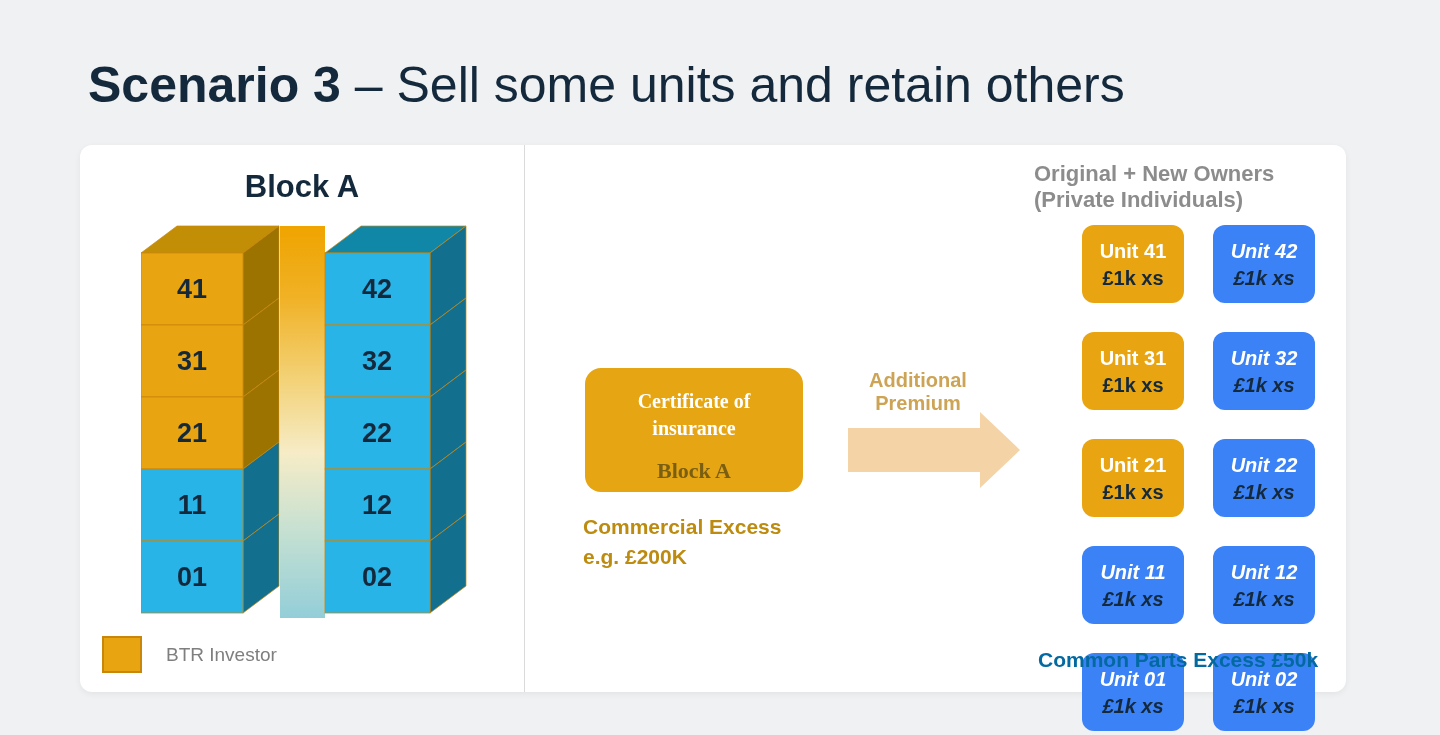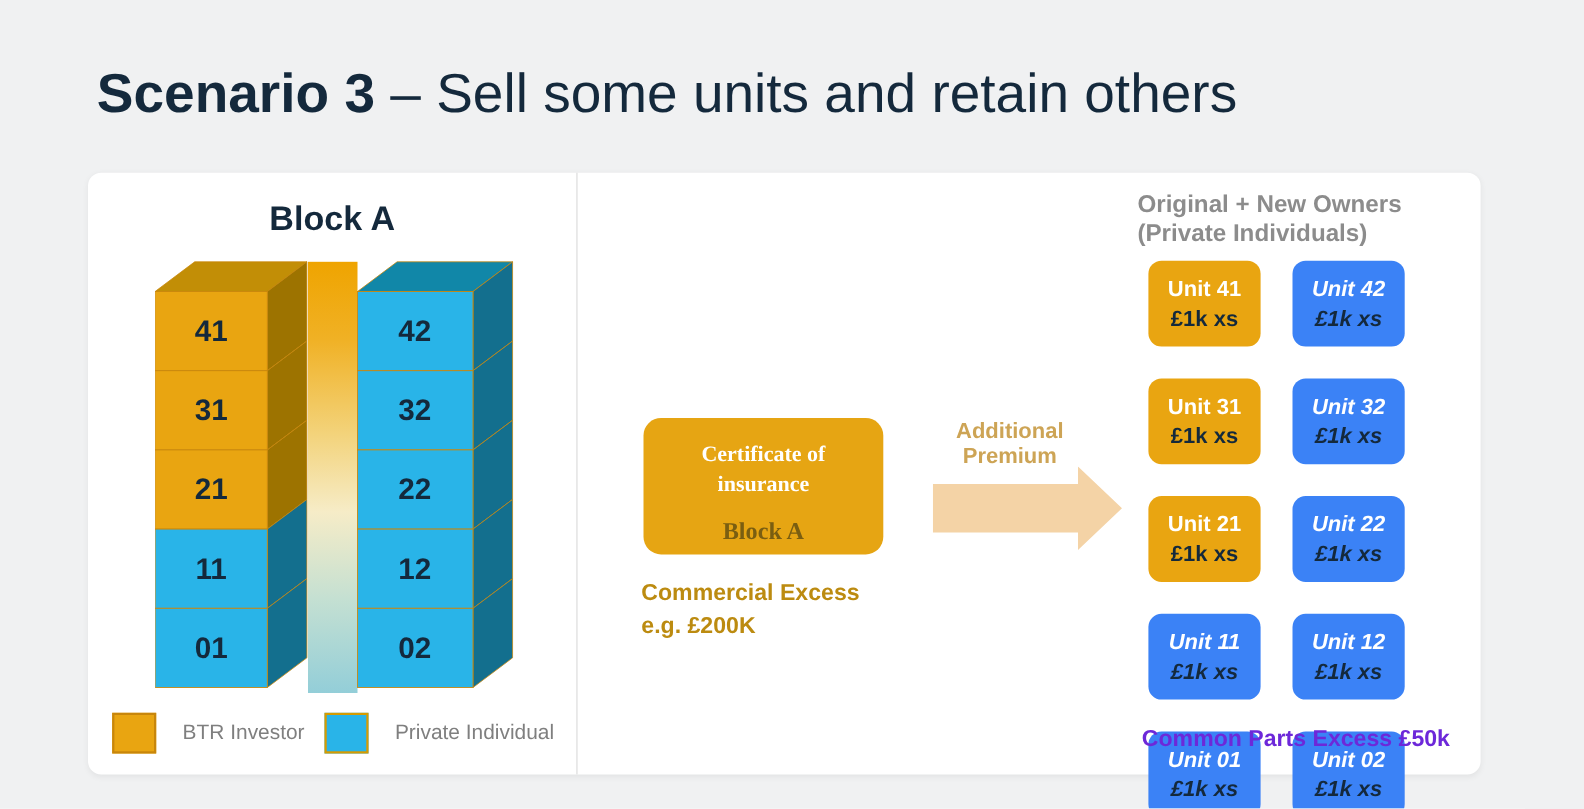--- a/index.html
+++ b/index.html
@@ -2,21 +2,21 @@
 <html><head>
 <meta charset="utf-8">
 <style>
   html,body{margin:0;padding:0;background:#F0F1F2;}
   .page{position:relative;width:1440px;height:735px;background:#F0F1F2;
         font-family:"Liberation Sans",sans-serif;overflow:hidden;}
   .title{position:absolute;left:88px;top:56px;margin:0;font-size:50px;font-weight:400;
          color:#14293C;white-space:pre;}
   .title-bold{font-weight:700;}
   .card{position:absolute;left:80px;top:145px;width:1266px;height:547px;background:#FFFFFF;
-        border-radius:12px;box-shadow:0 2px 6px rgba(0,0,0,0.06);margin-top:12px;}
+        border-radius:12px;box-shadow:0 2px 6px rgba(0,0,0,0.06);}
   .divider{position:absolute;left:444px;top:0;width:1px;height:100%;background:#DADADA;}
   .blocka-title{position:absolute;left:0;top:24px;width:444px;text-align:center;
                 font-size:31px;font-weight:700;color:#14293C;}
   .building{position:absolute;left:61px;top:79px;}
   .legend{position:absolute;left:0;top:491px;width:444px;height:42px;}
   .legend-item{position:absolute;top:0;display:flex;align-items:center;gap:24px;}
   .swatch{width:36px;height:33px;display:inline-block;box-sizing:content-box;}
   .swatch.btr{background:#E9A511;border:2px solid #C8860B;}
   .swatch.private{background:#29B4E8;border:2px solid #D79B00;}
   .legend-label{font-size:19px;color:#7F7F7F;}
@@ -25,29 +25,29 @@
             border-radius:16px;text-align:center;font-family:Liberation Serif, serif;}
   .cert-title{margin-top:20px;padding:0 28px;font-size:20px;font-weight:700;color:#FFFFFF;line-height:27px;}
   .cert-subtitle{margin-top:16px;font-size:22px;font-weight:700;color:#7A5E11;}
   .commercial-excess{position:absolute;left:503px;top:367px;font-size:21px;font-weight:700;
                      color:#BC8B10;line-height:30px;}
   .arrow-label{position:absolute;left:758px;top:224px;width:160px;text-align:center;
                font-size:20px;font-weight:700;color:#CDA455;line-height:23px;}
   .arrow{position:absolute;left:768px;top:267px;}
   .right-header{position:absolute;left:954px;top:16px;font-size:22px;font-weight:700;
                 color:#8C8C8C;line-height:26px;}
-  .units-grid{position:absolute;left:964px;top:80px;display:grid;
+  .units-grid{position:absolute;left:1002px;top:80px;display:grid;
               grid-template-columns:102px 102px;column-gap:9px;row-gap:6px;gap:29px;}
   .unit-card{height:78px;border-radius:12px;text-align:center;padding-top:13px;box-sizing:border-box;}
   .unit-card.btr{background:#E9A511;}
   .unit-card.private{background:#3b82f6;font-style:italic;}
   .unit-label{font-size:20px;font-weight:700;color:#FFFFFF;line-height:27px;}
   .unit-excess{font-size:20px;font-weight:700;color:#14293C;line-height:27px;}
   .right-footer{position:absolute;left:958px;top:503px;font-size:21px;font-weight:700;
-                color:#6d28d9;white-space:nowrap;}
+                color:#0369a1;white-space:nowrap;}
 </style>
 </head>
 <body>
 
 <div class="page">
 
   <h1 class="title"><span class="title-bold">Scenario 3</span><span> – Sell some units and retain others</span></h1>
 
   <div class="card">
     <div class="divider"></div>
@@ -99,24 +99,20 @@
           <polygon points="289,317 325,290 325,362 289,389" fill="#136F8E" stroke="#C8860B" stroke-width="0.7"></polygon>
           <rect x="184" y="317" width="105" height="72" fill="#29B4E8" stroke="#C8860B" stroke-width="0.8"></rect>
           <text x="236" y="362" fill="#14293C" font-size="27" font-weight="bold" text-anchor="middle">02</text>
         </g>
     </svg>
 
     <div class="legend">
       <div class="legend-item" style="left:22px">
         <span class="swatch btr"></span>
         <span class="legend-label">BTR Investor</span>
-      </div>
-      <div class="legend-item" style="left:215px">
-        <span class="swatch private"></span>
-        <span class="legend-label">Private Individual</span>
       </div>
     </div>
 
 
     <div class="cert-box">
       <div class="cert-title">Certificate of insurance</div>
       <div class="cert-subtitle">Block A</div>
     </div>
 
     <div class="commercial-excess">

